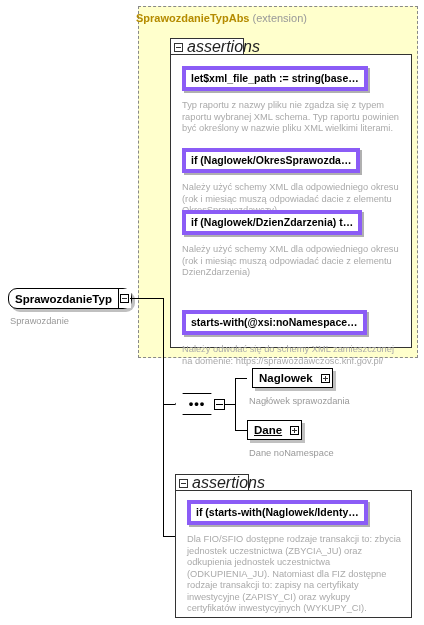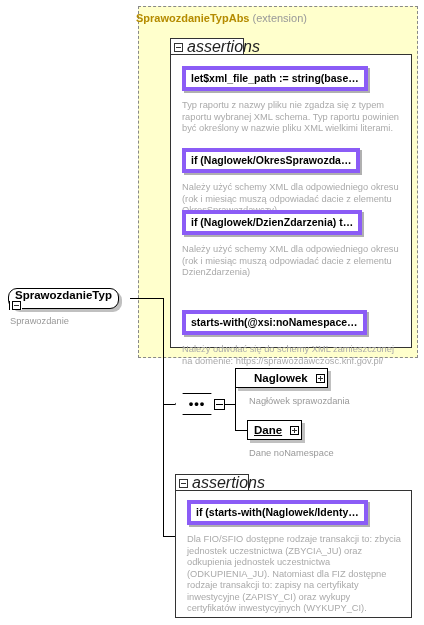--- a/index.html
+++ b/index.html
@@ -215,21 +215,21 @@
   <div class="assert-item" style="left:182px; top:210px; width:220px;">
     <div class="assert-label" style="max-width:216px;">if (Naglowek/DzienZdarzenia) t…</div>
     <div class="assert-desc">Należy użyć schemy XML dla odpowiedniego okresu (rok i miesiąc muszą odpowiadać dacie z elementu DzienZdarzenia)</div>
   </div>
 
   <div class="assert-item" style="left:182px; top:278px; width:220px;">
     <div class="assert-label" style="max-width:216px;margin-top:32px;">starts-with(@xsi:noNamespace…</div>
     <div class="assert-desc">Należy odwołać się do schemy XML zamieszczonej na domenie: https://sprawozdawczosc.knf.gov.pl/</div>
   </div>
 
-  <div class="node root" style="left:8px; top:288px;flex-direction:column;">
+  <div class="node root" style="left:8px; top:288px;">
     <span class="node-label">SprawozdanieTyp</span>
     <span class="node-expander">
       <span class="toggle" style="border-color:#000;"></span>
     </span>
   </div>
   <div class="node-caption" style="left:10px; top:316px;">Sprawozdanie</div>
 
   <div class="hline" style="left:130px; top:298px; width:33px;"></div>
   <div class="vline" style="left:163px; top:298px; height:238px;"></div>
 
@@ -239,21 +239,21 @@
     <span class="seq-shape"></span>
     <span class="seq-dots">•••</span>
   </div>
   <span class="seq-toggle" style="left:214px; top:399px;"></span>
 
   <div class="hline" style="left:225px; top:404px; width:10px;"></div>
   <div class="vline" style="left:235px; top:378px; height:52px;"></div>
   <div class="hline" style="left:235px; top:378px; width:12px;"></div>
   <div class="hline" style="left:235px; top:430px; width:12px;"></div>
 
-  <div class="node" style="left:235px; top:368px;padding-left:12px;">
+  <div class="node" style="left:252px; top:368px;">
     <span class="node-label">Naglowek</span>
     <span class="node-expander no-sep">
       <span class="toggle plus" style="border-color:#000;"></span>
     </span>
   </div>
   <div class="node-caption" style="left:249px; top:396px;text-align:center;">Nagłówek sprawozdania</div>
 
   <div class="node" style="left:247px; top:420px;text-decoration:underline;">
     <span class="node-label">Dane</span>
     <span class="node-expander no-sep">

